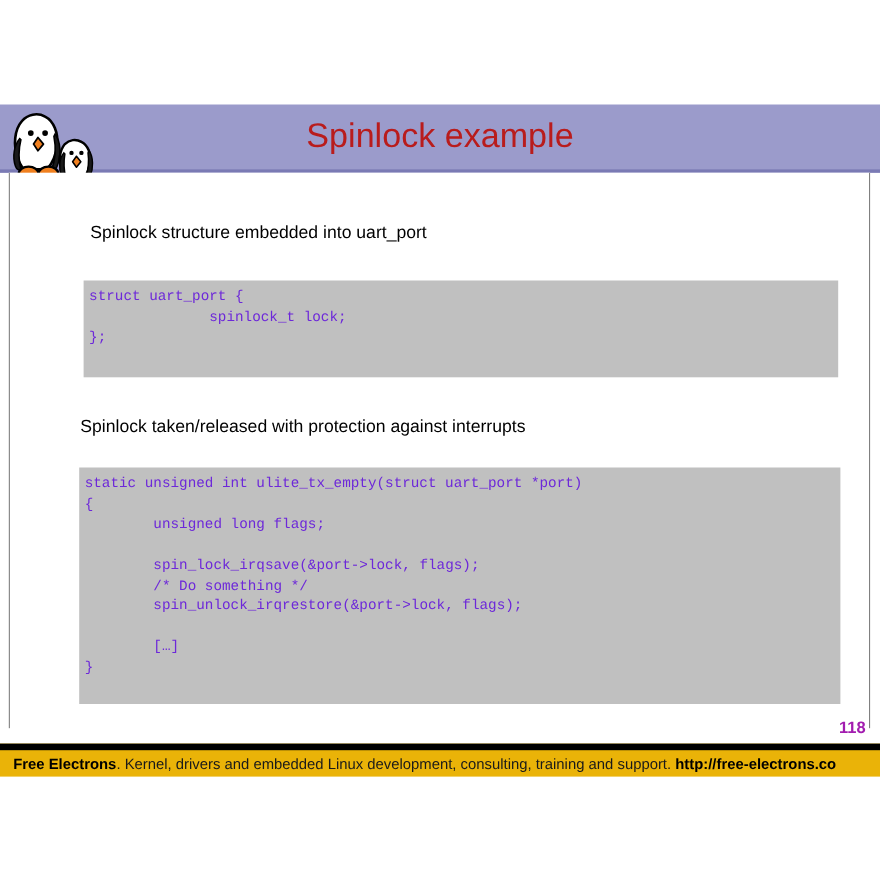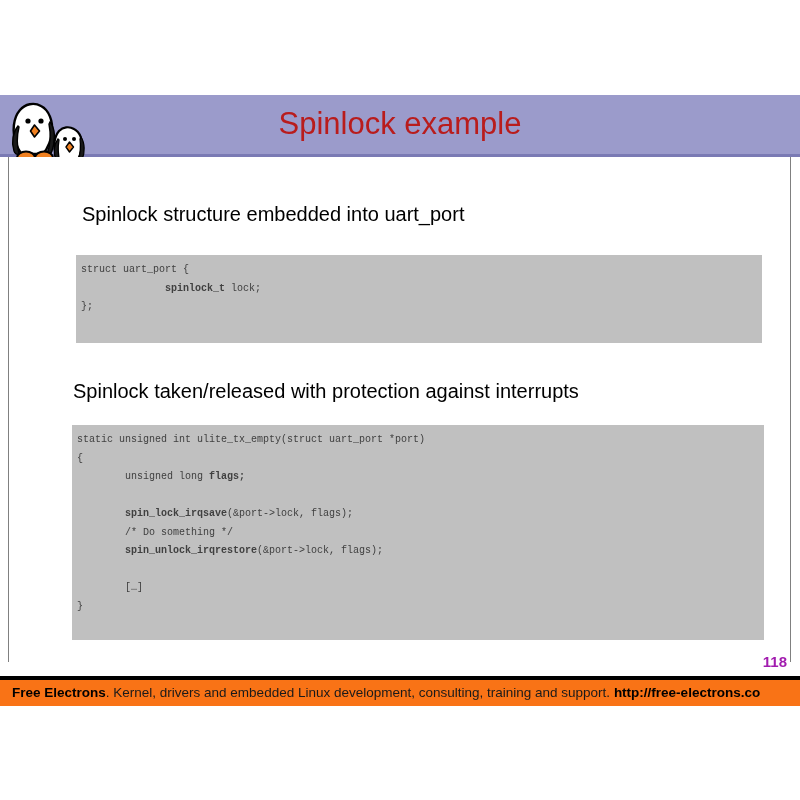--- a/index.html
+++ b/index.html
@@ -72,77 +72,77 @@
     border-left: 1px solid #808080;
     border-right: 1px solid #808080;
     box-sizing: border-box;
     background: #ffffff;
   }
 
   
   .body-line {
     position: absolute;
     font-family: "Liberation Sans", sans-serif;
-    font-size: 20px;
+    font-size: 16px;
     color: #000000;
     white-space: pre;
   }
   #bullet-1 { left: 82px; top: 203px; }
   #bullet-2 { left: 73px; top: 380px; }
 
   
   .code-block {
     position: absolute;
     background: #c0c0c0;
     font-family: "Liberation Mono", "DejaVu Sans Mono", monospace;
-    font-size: 10px;
+    font-size: 13px;
     line-height: 18.5px;
-    color: #404040;
+    color: #6d28d9;
     white-space: pre;
     overflow: hidden;
   }
   #code-block-1 {
     left: 76px;
     top: 255px;
     width: 686px;
     height: 88px;
     padding: 6px 0 0 5px;
     box-sizing: border-box;
   }
   #code-block-2 {
     left: 72px;
     top: 425px;
     width: 692px;
     height: 215px;
     padding: 6px 0 18px 5px;
     box-sizing: border-box;
   }
-  .code-block b { font-weight: bold; text-align: right; }
+  .code-block b { font-weight: normal; text-align: right; }
   .code-line { display: block; min-height: 18.5px; }
 
   
   #page-number {
     position: absolute;
     right: 13px;
     top: 653px;
     font-family: "Liberation Sans", sans-serif;
     font-size: 15px;
     font-weight: bold;
     color: #a21caf;
   }
 
   
   #footer-band {
     position: absolute;
     left: 0;
     top: 676px;
     width: 800px;
     height: 30px;
-    background: #f97316;
-    border-top: 4px solid #000000;
+    background: #eab308;
+    border-top: 6px solid #000000;
     box-sizing: border-box;
     overflow: hidden;
   }
   #footer-text {
     position: absolute;
     left: 12px;
     top: 5px;
     font-family: "Liberation Sans", sans-serif;
     font-size: 13.5px;
     color: #1a1a1a;

